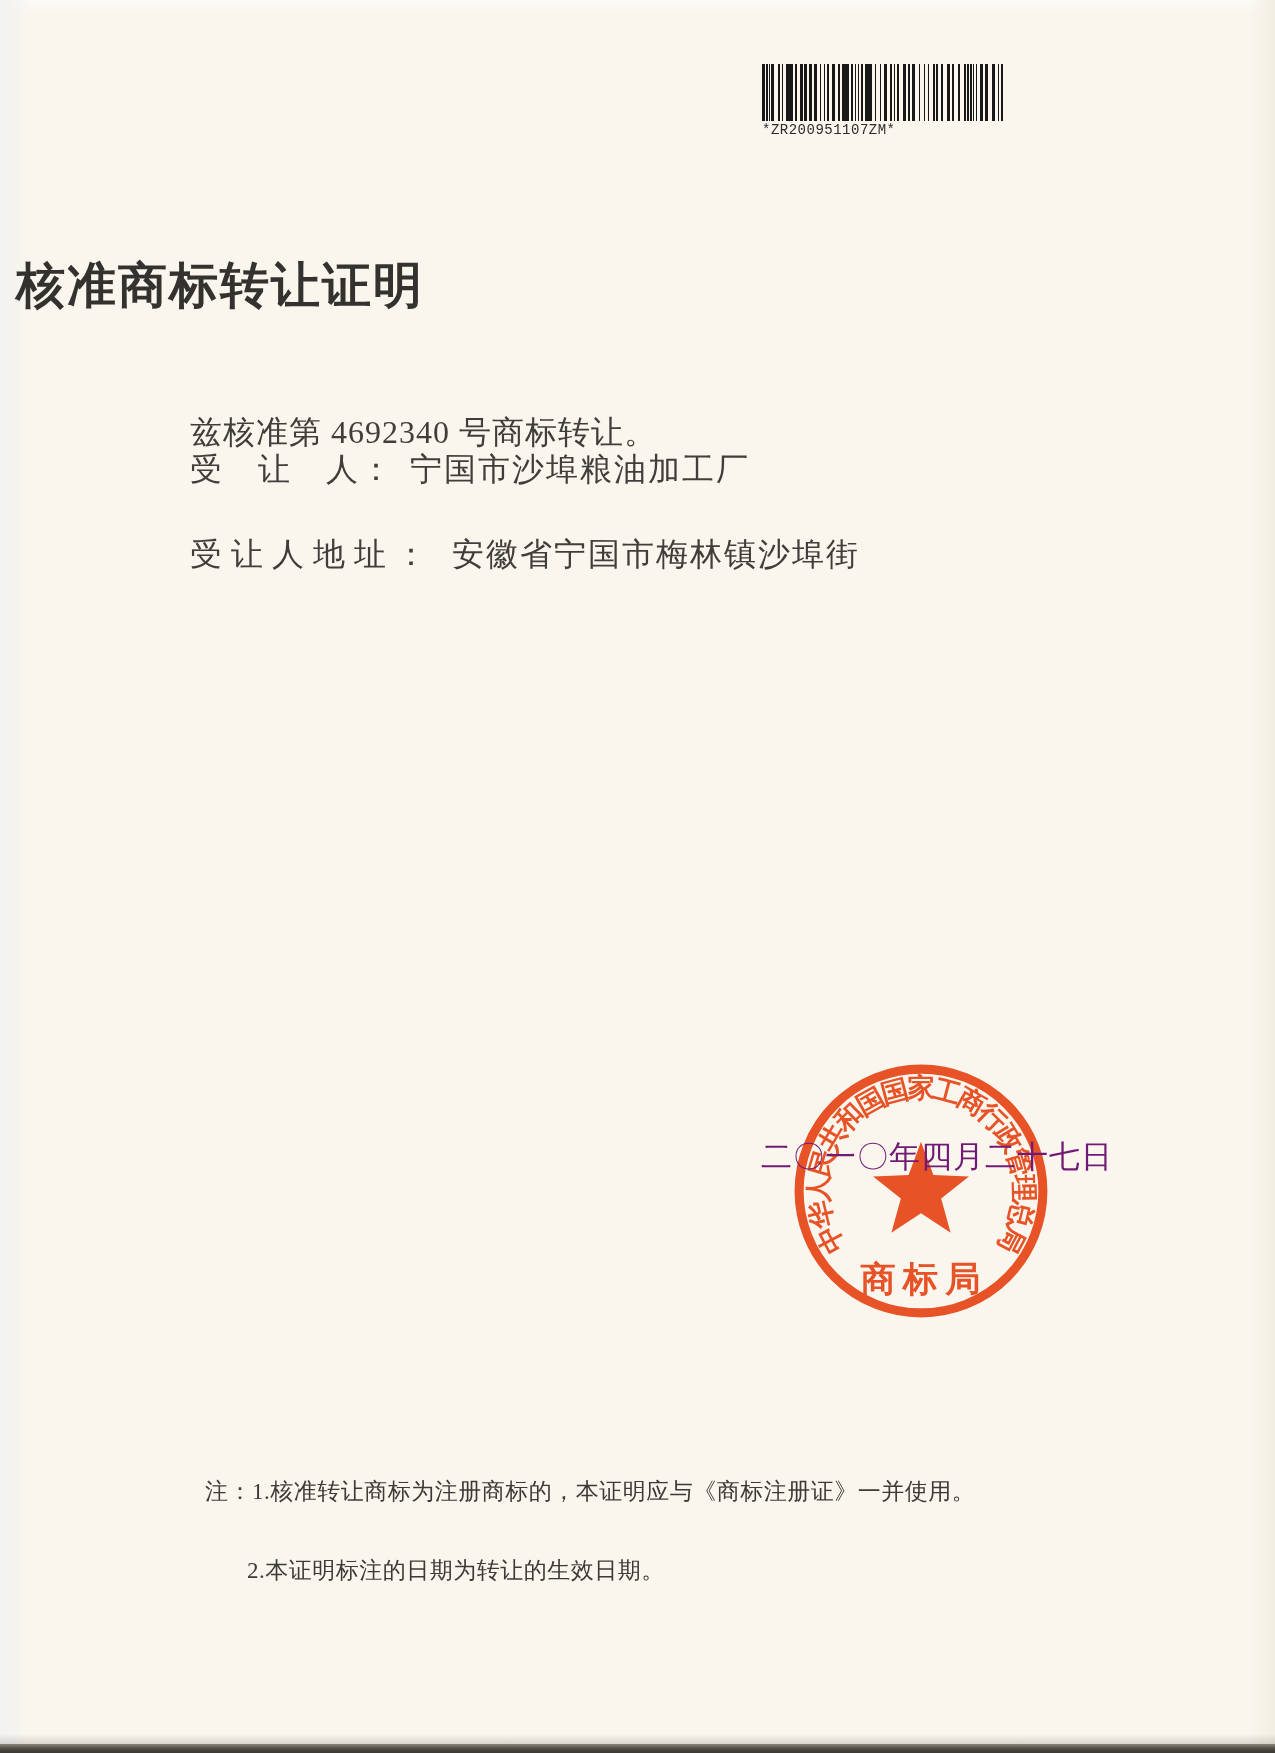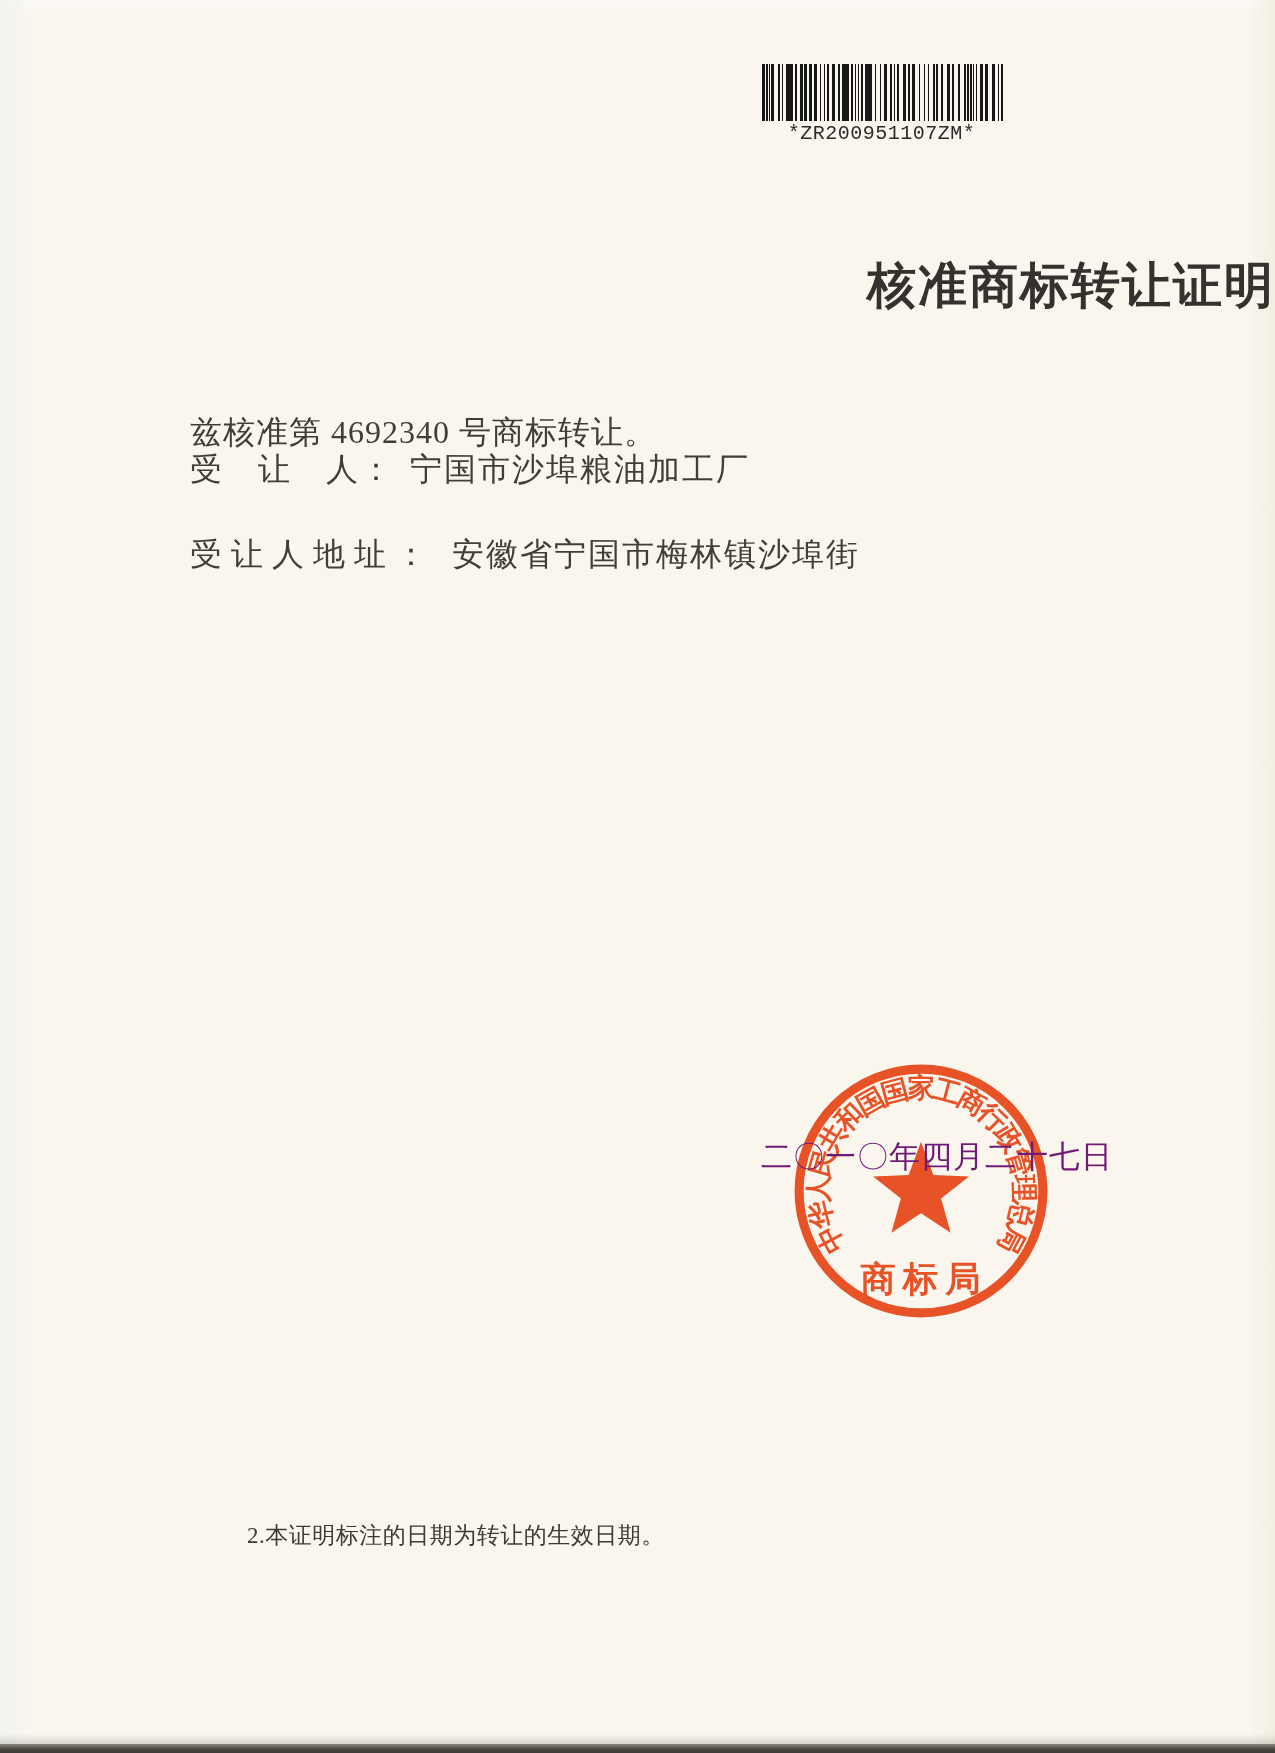--- a/index.html
+++ b/index.html
@@ -36,28 +36,28 @@
   }
   
   .barcode{
     position:absolute;left:762px;top:64px;width:241px;height:75px;
   }
   .barcode svg{display:block;width:241px;height:57px;}
   .barcode svg rect{fill:var(--barcode);}
   .barcode-text{
     margin-top:1px;
     font-family:"Liberation Mono", monospace;
-    font-size:20px;letter-spacing:.5px;
-    color:#2b2b2b;text-align:center;padding-right:2px;
+    font-size:14px;letter-spacing:.5px;
+    color:#2b2b2b;text-align:left;padding-right:2px;
     white-space:nowrap;
   }
   
   .doc-title{
     position:absolute;left:0;top:253px;width:100%;
-    text-align:right;padding-left:16px;
+    text-align:left;padding-left:16px;
     font-size:49px;font-weight:bold;letter-spacing:2px;
     color:#34322e;
   }
   
   .body-line{
     position:absolute;left:190px;
     font-size:32px;color:#403e3a;letter-spacing:1px;
     white-space:nowrap;
   }
   .line-approval{top:411px;}
@@ -195,14 +195,15 @@
       <text x="233.0" y="131.4" text-anchor="middle" dominant-baseline="middle" transform="rotate(88.5 233.0 131.4)">理</text>
       <text x="230.4" y="156.7" text-anchor="middle" dominant-baseline="middle" transform="rotate(103.3 230.4 156.7)">总</text>
       <text x="221.4" y="180.5" text-anchor="middle" dominant-baseline="middle" transform="rotate(118.0 221.4 180.5)">局</text>
     </g>
   <text class="seal-bottom" x="137" y="233" text-anchor="middle">商标局</text>
 </svg>
 
 <div class="doc-date">二〇一〇年四月二十七日</div>
 
 <div class="notes">
+  <div><span>注：</span><span>1.核准转让商标为注册商标的，本证明应与《商标注册证》一并使用。</span></div>
   <div class="note-indent"><span>2.本证明标注的日期为转让的生效日期。</span></div>
 </div>
 
 </body></html>

